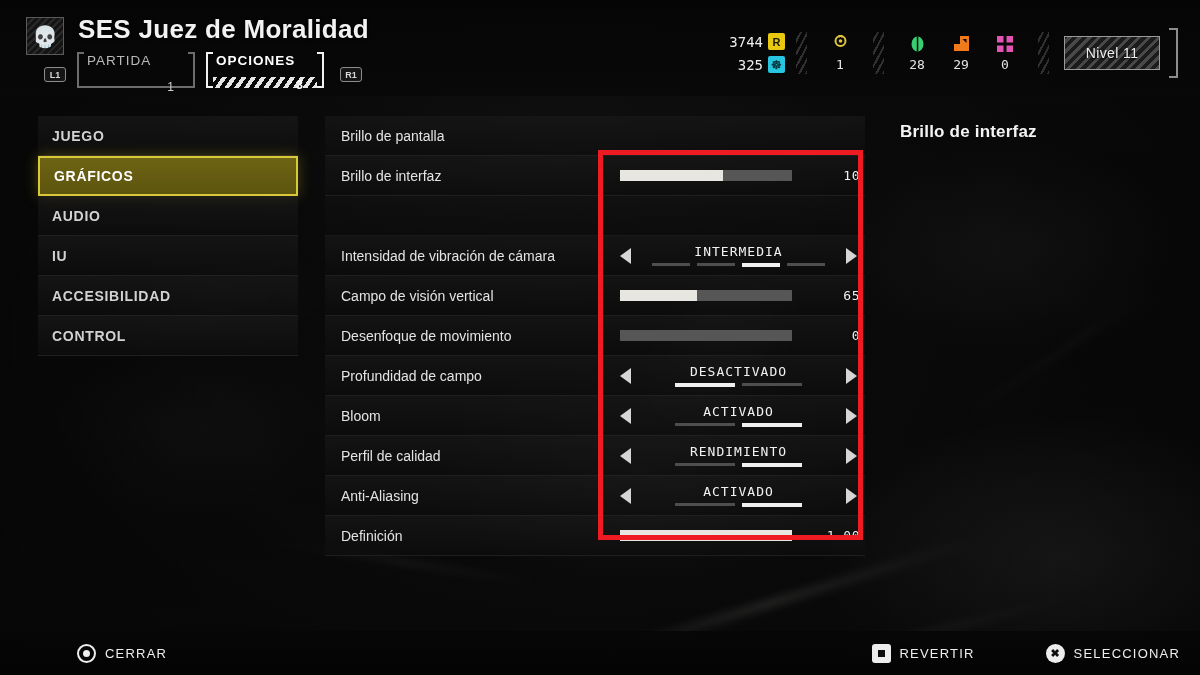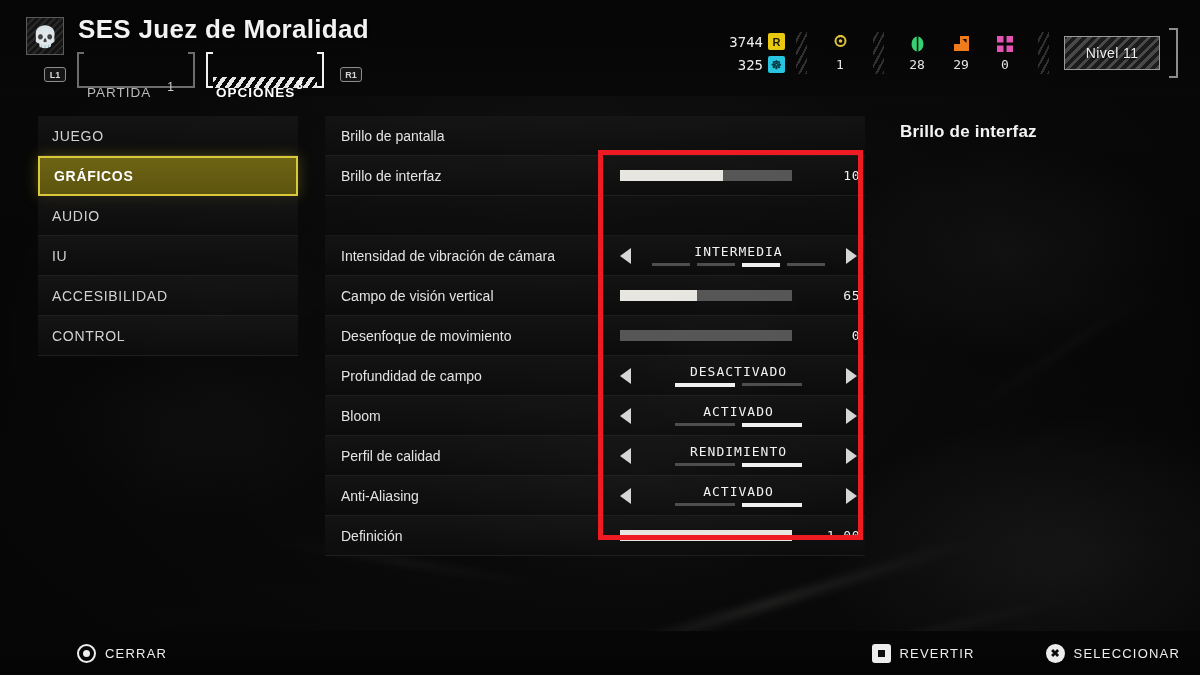--- a/index.html
+++ b/index.html
@@ -78,21 +78,21 @@
     margin-bottom: 6px; background: #151515;
   }
   .tab {
     position: relative;
     width: 118px; height: 36px;
     margin-left: 11px;
     color: #b9b9b9;
   }
   .tab .tab-label {
     position: absolute; left: 10px; top: 1px;
-    font-size: 13.5px; letter-spacing: 1px; margin-top: 32px;
+    font-size: 13.5px; letter-spacing: 1px;
   }
   .tab .tab-num {
     position: absolute; right: 21px; bottom: -6px;
     font-size: 12px; color: #cfcfcf;
   }
   .tab .brk-l, .tab .brk-r {
     position: absolute; top: 0; width: 7px; height: 100%;
     border-top: 2px solid #6d6d6d; border-bottom: 2px solid #6d6d6d;
   }
   .tab .brk-l { left: 0; border-left: 2px solid #6d6d6d; }
@@ -147,20 +147,21 @@
 
   
   .sidebar { position: absolute; left: 38px; top: 116px; width: 260px; }
   .side-item {
     position: relative;
     height: 40px; display: flex; align-items: center;
     padding-left: 14px;
     font-size: 14px; letter-spacing: .7px; color: #d2d2d2;
     background: linear-gradient(180deg, rgba(28,28,28,0.62), rgba(16,16,16,0.52));
     border-bottom: 1px solid rgba(255,255,255,0.05);
+    font-weight: bold;
   }
   .side-item.selected {
     background: linear-gradient(180deg, #6e6414, #5d540f);
     border: 2px solid #d9c93a;
     color: #ffffff; font-weight: bold;
     box-shadow: 0 0 14px rgba(190,170,40,0.35);
   }
 
   
   .settings { position: absolute; left: 325px; top: 116px; width: 540px; }

